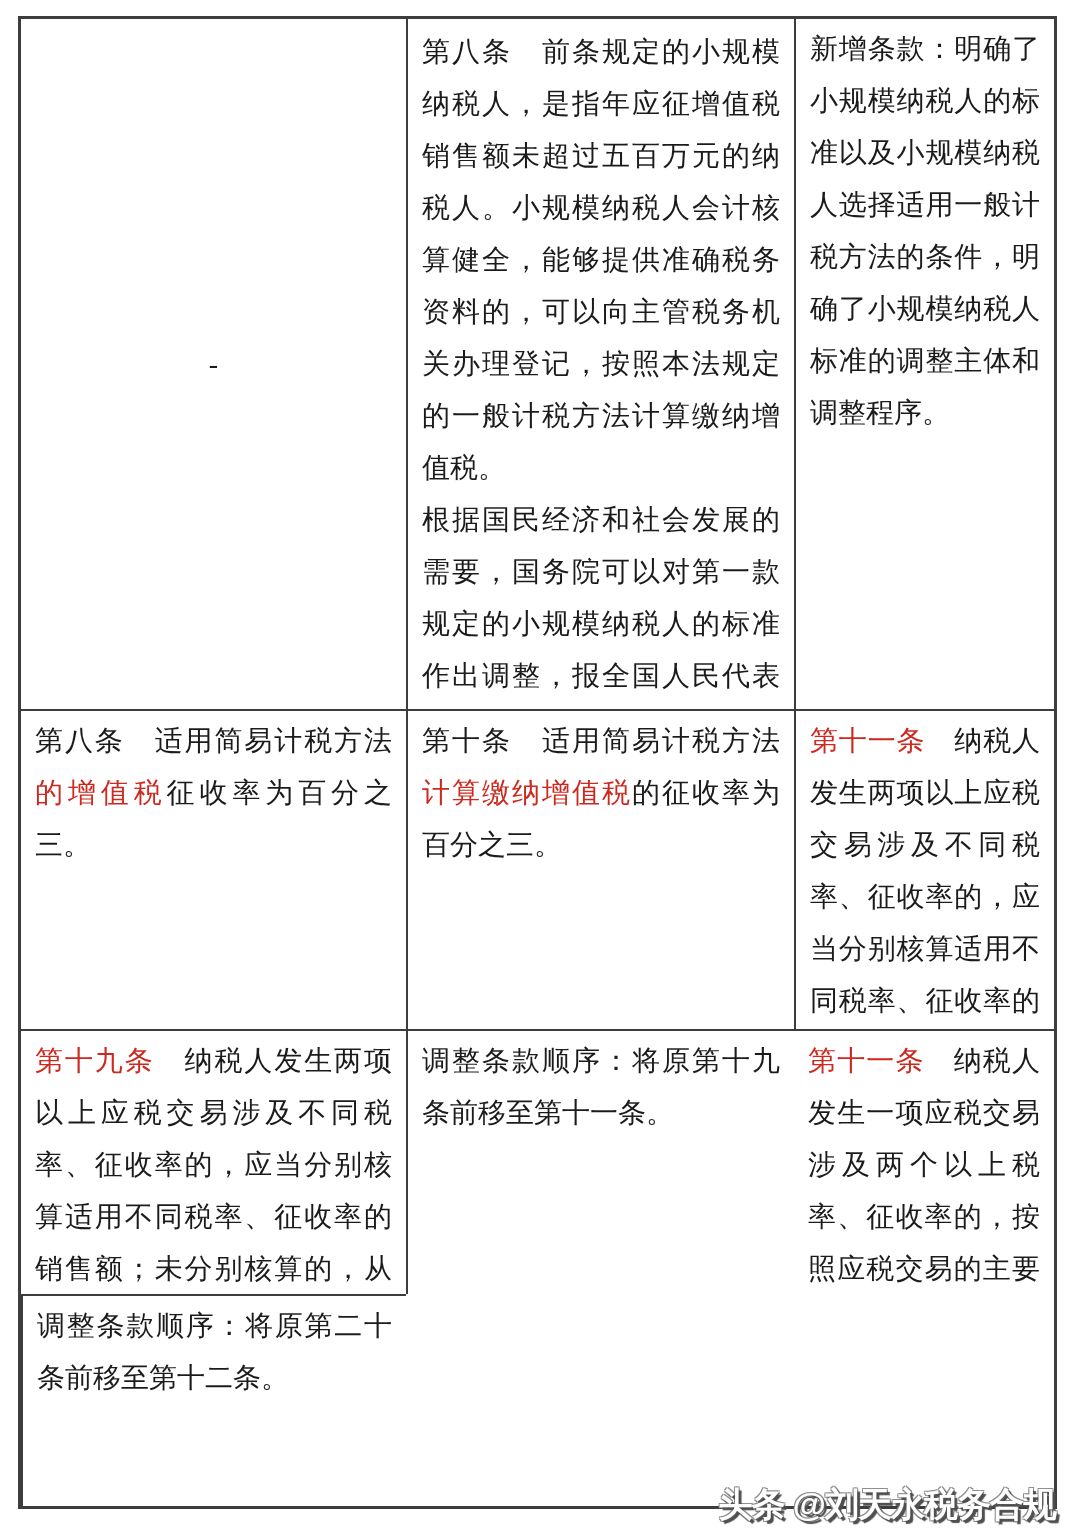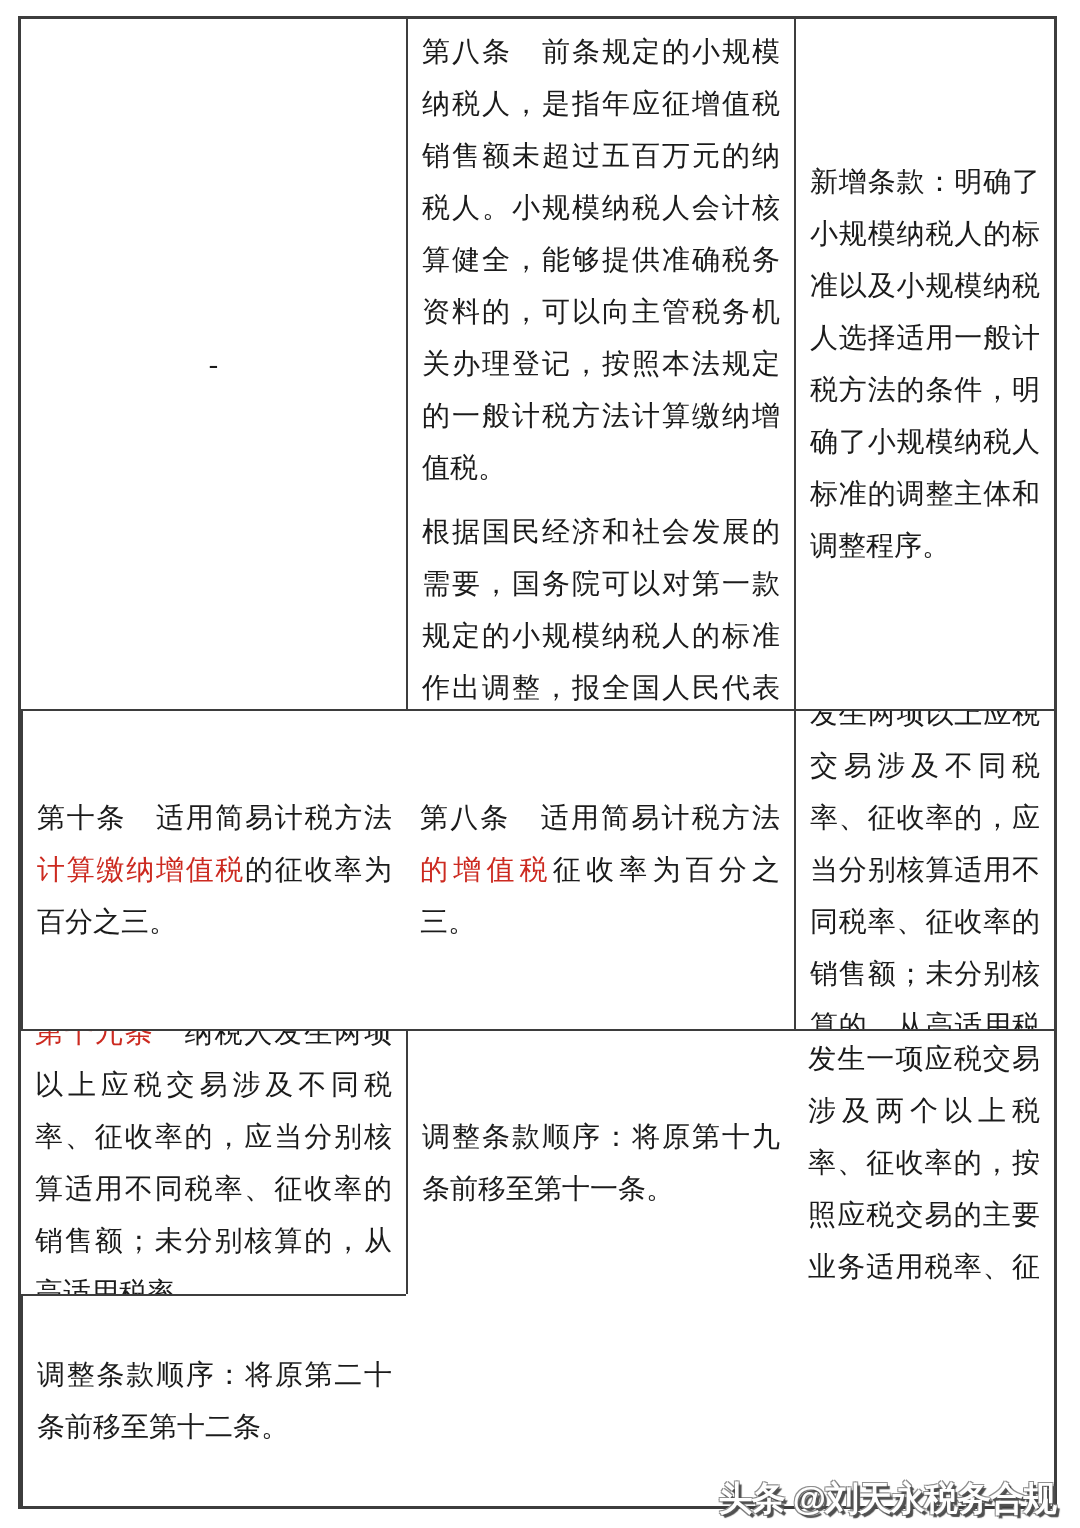--- a/index.html
+++ b/index.html
@@ -21,36 +21,36 @@
     display:grid;
     grid-template-columns:385px 388px 260px;
     grid-template-rows:690px 320px 265px 212px;
     border:3px solid var(--border);
   }
   .cell{
     box-sizing:border-box;
     border-top:2px solid var(--border);
     border-left:2px solid var(--border);
     padding:4px 14px;
-    display:flex;flex-direction:column;justify-content:center;
+    display:flex;flex-direction:column;justify-content:flex-start;
     font-size:28px;line-height:52px;
     color:var(--text);
     text-align:justify;
     text-justify:inter-ideograph;
     overflow:hidden;
   }
-  .cell.r1{border-top:none;gap:12px;}
+  .cell.r1{border-top:none;}
   .cell.c1{border-left:none;}
   .cell.top-align{justify-content:flex-start;padding-top:7px;}
   .cell.center-both{text-align:center;justify-content:center;}
   .cell p{margin:0;padding:0;}
   .red{color:var(--red);}
   .watermark{
     position:absolute;
-    right:24px;bottom:6px;
+    right:24px;bottom:0;
     font-family:"Liberation Sans","DejaVu Sans",sans-serif;
     font-weight:bold;
     font-size:34px;
     letter-spacing:-1px;
     white-space:nowrap;
     color:#ffffff;
     text-shadow:
       3px 3px 1px #4e4e4e,
       -1px -1px 0 #8f8f8f,
       1px -1px 0 #8f8f8f,
@@ -67,25 +67,25 @@
     <p><span>-</span></p>
   </div>
   <div class="cell r1 c2 top-align">
     <p><span>第八条　前条规定的小规模纳税人，是指年应征增值税销售额未超过五百万元的纳税人。小规模纳税人会计核算健全，能够提供准确税务资料的，可以向主管税务机关办理登记，按照本法规定的一般计税方法计算缴纳增值税。</span></p>
     <p><span>根据国民经济和社会发展的需要，国务院可以对第一款规定的小规模纳税人的标准作出调整，报全国人民代表大会常务委员会备案。</span></p>
   </div>
   <div class="cell r1 c3">
     <p><span>新增条款：明确了小规模纳税人的标准以及小规模纳税人选择适用一般计税方法的条件，明确了小规模纳税人标准的调整主体和调整程序。</span></p>
   </div>
 
+  <div class="cell r2 c1">
+    <p><span>第八条　适用简易计税方法</span><span class="red">的增值税</span><span>征收率为百分之三。</span></p>
+  </div>
   <div class="cell r2 c2">
     <p><span>第十条　适用简易计税方法</span><span class="red">计算缴纳增值税</span><span>的征收率为百分之三。</span></p>
-  </div>
-  <div class="cell r2 c1">
-    <p><span>第八条　适用简易计税方法</span><span class="red">的增值税</span><span>征收率为百分之三。</span></p>
   </div>
 
   <div class="cell r3 c2">
     <p><span class="red">第十一条</span><span>　纳税人发生两项以上应税交易涉及不同税率、征收率的，应当分别核算适用不同税率、征收率的销售额；未分别核算的，从高适用税率。</span></p>
   </div>
   <div class="cell r3 c1">
     <p><span class="red">第十九条</span><span>　纳税人发生两项以上应税交易涉及不同税率、征收率的，应当分别核算适用不同税率、征收率的销售额；未分别核算的，从高适用税率。</span></p>
   </div>
   <div class="cell r3 c3">
     <p><span>调整条款顺序：将原第十九条前移至第十一条。</span></p>

